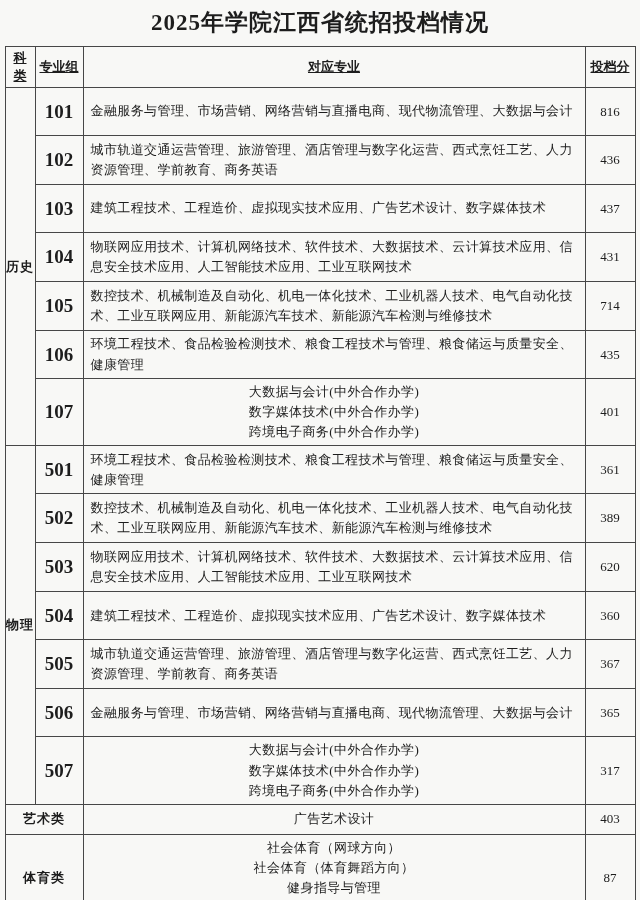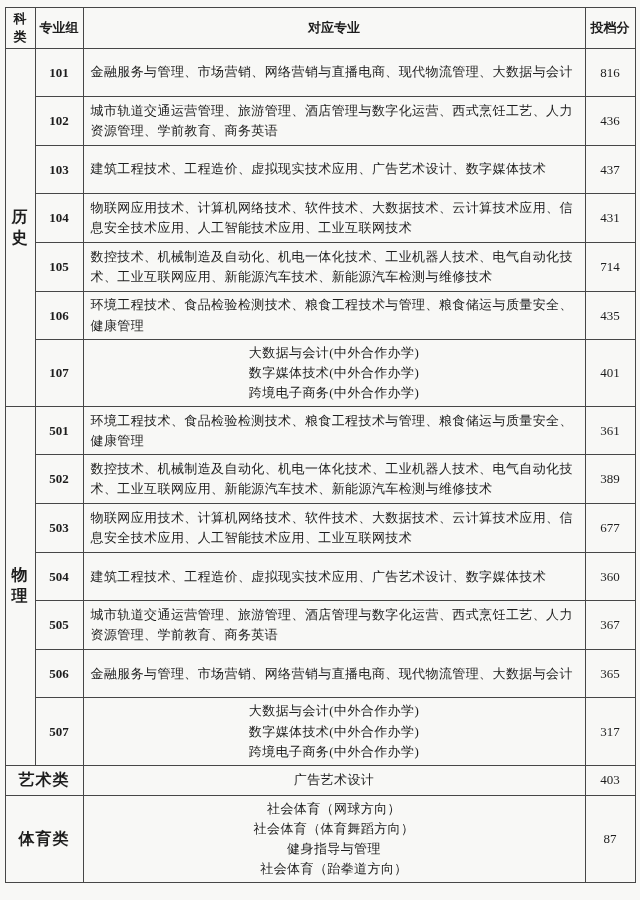--- a/index.html
+++ b/index.html
@@ -24,57 +24,58 @@
     table-layout: fixed;
   }
   td, th {
     border: 1px solid #474747;
     font-size: 13px;
     padding: 3px 5px;
     vertical-align: middle;
     overflow: hidden;
   }
   th { font-weight: bold; text-align: center; padding: 2px; }
-  tr.hdr { height: 24px; }
+  tr.hdr { height: 24px; text-decoration: underline; }
   tr.r1 { height: 48px; }
   tr.r2 { height: 49px; }
   tr.r3 { height: 54px; }
   tr.art { height: 30px; }
   tr.pe  { height: 68px; }
   td.cat {
     text-align: center;
     font-weight: bold;
-    font-size: 16px;
+    font-size: 13px;
     padding: 0;
     letter-spacing: 1px;
   }
   td.grp {
     text-align: center;
     font-weight: bold;
-    font-size: 13px;
+    font-size: 19px;
     padding: 0;
   }
   td.majors {
     text-align: left;
     line-height: 1.55;
     letter-spacing: 0.4px;
     white-space: pre-line;
     padding: 3px 7px;
   }
   td.majors.center { text-align: center; }
   td.score {
     text-align: center;
     font-size: 13px;
     padding: 0;
   }
 </style>
 </head>
 <body>
 
 <div class="page">
+  <div class="title">2025年学院江西省统招投档情况</div>
 
   <table>
     <colgroup>
       <col style="width:30px">
         <col style="width:48px">
         <col style="width:502px">
         <col style="width:50px">
     </colgroup>
 
     <tbody>
@@ -131,21 +132,21 @@
       <td class="score">361</td>
     </tr>
     <tr class="r2">
       <td class="grp">502</td>
       <td class="majors">数控技术、机械制造及自动化、机电一体化技术、工业机器人技术、电气自动化技术、工业互联网应用、新能源汽车技术、新能源汽车检测与维修技术</td>
       <td class="score">389</td>
     </tr>
     <tr class="r2">
       <td class="grp">503</td>
       <td class="majors">物联网应用技术、计算机网络技术、软件技术、大数据技术、云计算技术应用、信息安全技术应用、人工智能技术应用、工业互联网技术</td>
-      <td class="score">677</td>
+      <td class="score">620</td>
     </tr>
     <tr class="r1">
       <td class="grp">504</td>
       <td class="majors">建筑工程技术、工程造价、虚拟现实技术应用、广告艺术设计、数字媒体技术</td>
       <td class="score">360</td>
     </tr>
     <tr class="r2">
       <td class="grp">505</td>
       <td class="majors">城市轨道交通运营管理、旅游管理、酒店管理与数字化运营、西式烹饪工艺、人力资源管理、学前教育、商务英语</td>
       <td class="score">367</td>

